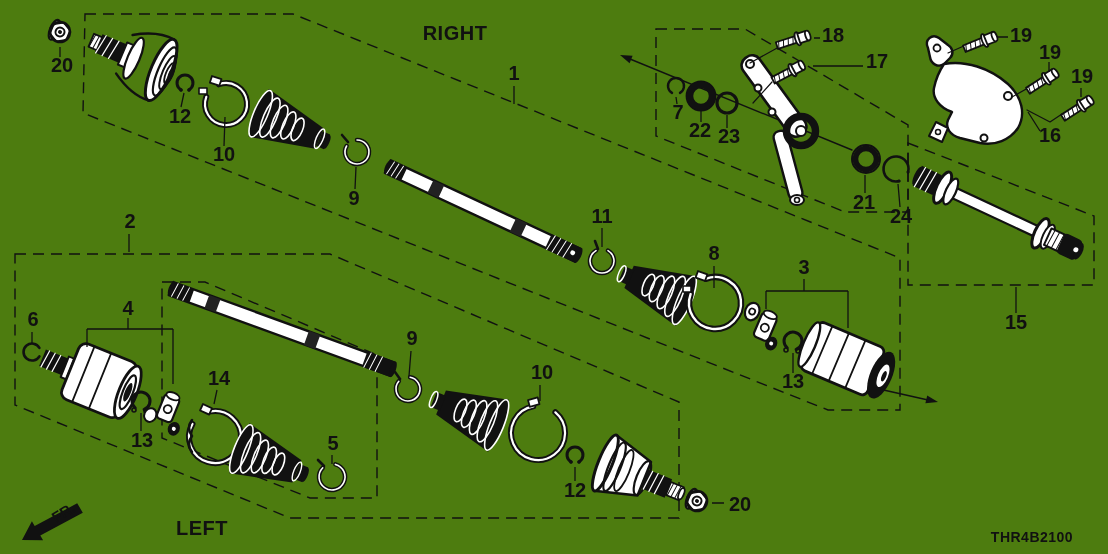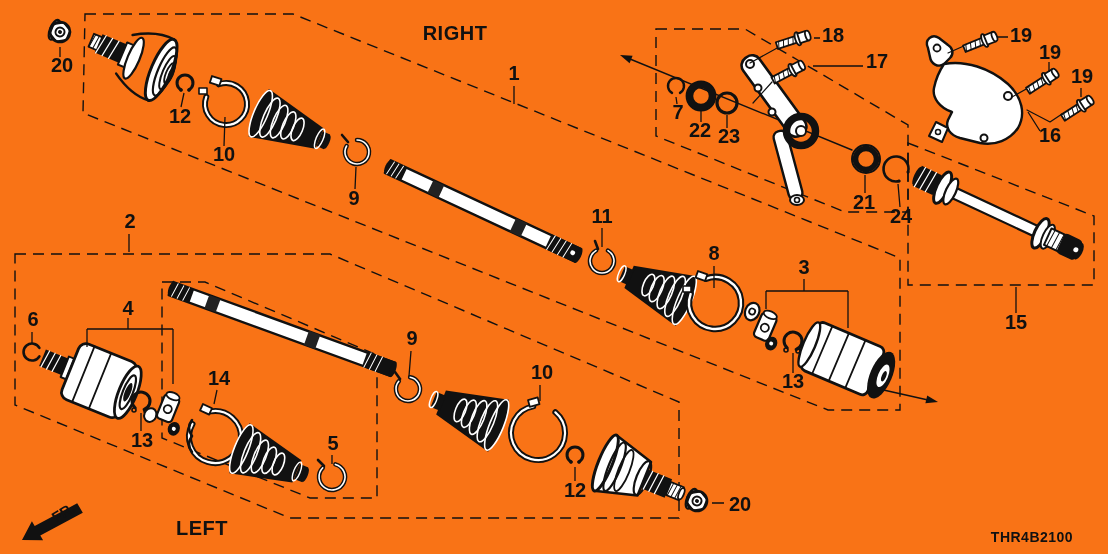--- a/index.html
+++ b/index.html
@@ -1,16 +1,16 @@
 <!DOCTYPE html>
 <html><head>
 <meta charset="utf-8">
 <style>
   html,body{margin:0;padding:0;background:#fff;}
-  .stage{position:relative;width:1108px;height:554px;background:#f97316;overflow:hidden;
+  .stage{position:relative;width:1108px;height:554px;background:#4d7c0f;overflow:hidden;
          font-family:"Liberation Sans",sans-serif;}
   svg{display:block;}
   .ln{stroke:#111;fill:none;stroke-linecap:round;stroke-linejoin:round;}
   .fw{fill:#fff;stroke:#111;stroke-linejoin:round;}
   .fb{fill:#111;stroke:none;}
   .wln{stroke:#fff;fill:none;stroke-linecap:round;}
   .dash{stroke:#111;fill:none;stroke-width:1.4;stroke-dasharray:11 7;}
   .ldr{stroke:#111;fill:none;stroke-width:1.3;}
   text{fill:#111;}
   .callout{font:700 20px "Liberation Sans",sans-serif;text-anchor:middle;}

